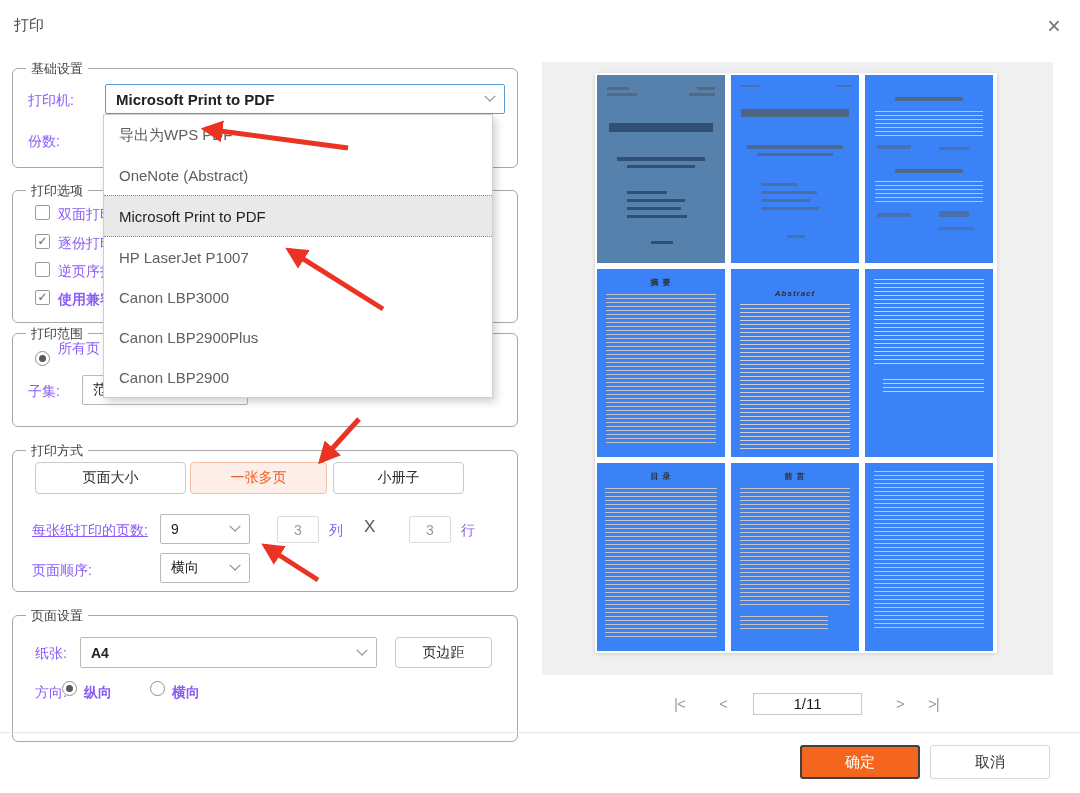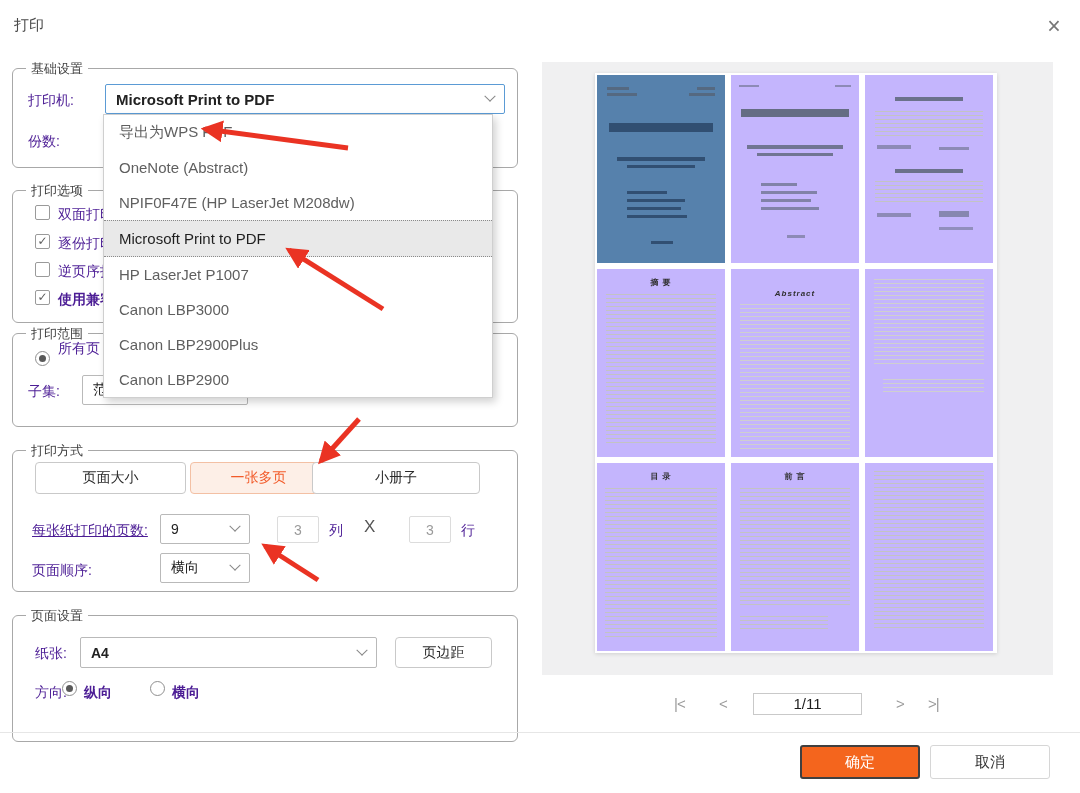--- a/index.html
+++ b/index.html
@@ -12,21 +12,21 @@
   
   .dlg-title { left:14px; top:16px; font-size:15px; color:#4a4a4a; }
   .dlg-close { left:1040px; top:12px; font-size:23px; color:#777; width:28px; height:28px;
                text-align:center; line-height:28px; cursor:pointer; }
 
   
   .group { border:1px solid #a8a8a8; border-radius:6px; background:transparent; }
   .group-label { position:absolute; top:-9px; left:13px; background:#fff; padding:0 5px;
                  font-size:13px; color:#3f3f3f; line-height:17px; }
 
-  .lbl { font-size:14px; color:#4c1d95; line-height:18px; }
+  .lbl { font-size:14px; color:#8b5cf6; line-height:18px; }
 
   
   .combo { background:#fff; border:1px solid #b9b9b9; border-radius:2px; display:flex;
            align-items:center; padding:0 10px; font-size:14px; color:#222; }
   .combo .val { flex:1; white-space:nowrap; overflow:hidden; }
   .combo.focused { border:1.5px solid #5b9bd5; }
   .chev { width:8px; height:8px; border-right:1.6px solid #888; border-bottom:1.6px solid #888;
           transform:rotate(45deg) translate(-2px,-2px); flex:0 0 auto; }
 
   
@@ -63,21 +63,21 @@
   .btn-margins { position:absolute; left:395px; top:637px; width:97px; height:31px;
                  background:#fff; border:1px solid #c9c9c9; border-radius:4px; font-size:14px;
                  color:#2b2b2b; display:flex; align-items:center; justify-content:center; }
 
   .hdivider { left:0; top:732px; width:1080px; height:1px; background:#e6e6e6; }
 
   
   .preview-panel { left:542px; top:62px; width:511px; height:613px; background:#f0f0f1; }
   .sheet { position:absolute; left:53px; top:11px; width:402px; height:580px; background:#fff;
            box-shadow:0 1px 4px rgba(0,0,0,.14); }
-  .cell { position:absolute; width:128px; height:188px; background:#c4b5fd; overflow:hidden; }
+  .cell { position:absolute; width:128px; height:188px; background:#3b82f6; overflow:hidden; }
   .c0 { left:2px; top:2px; }   .c1 { left:136px; top:2px; }   .c2 { left:270px; top:2px; }
   .c3 { left:2px; top:196px; } .c4 { left:136px; top:196px; } .c5 { left:270px; top:196px; }
   .c6 { left:2px; top:390px; } .c7 { left:136px; top:390px; } .c8 { left:270px; top:390px; }
 
   .cover { background:#5681ac; }
   .bar { position:absolute; background:rgba(23,43,72,.58); }
   .bar-dk { position:absolute; background:#55606f; }
   .ln { background:repeating-linear-gradient(180deg,#c3c3c3 0 1px,transparent 1px 4px); }
   .ln-lt { background:repeating-linear-gradient(180deg,#cfcfcf 0 1px,transparent 1px 4px); }
   .mini-h { font-size:8px; color:#2f2f2f; font-weight:bold; text-align:center;
@@ -133,21 +133,21 @@
   <div class="abs lbl" style="left:28px;top:382px;">子集:</div>
   <div class="abs combo" style="left:82px;top:375px;width:166px;height:30px;">
     <span class="val">范围中的所有页</span>
   </div>
 
   <div class="abs group" style="left:12px;top:450px;width:506px;height:142px;">
     <span class="group-label">打印方式</span>
   </div>
   <div class="tab" style="left:35px;width:151px;">页面大小</div>
   <div class="tab active" style="left:190px;width:137px;">一张多页</div>
-  <div class="tab" style="left:312px;width:168px;text-align:right;">小册子</div>
+  <div class="tab" style="left:333px;width:131px;text-align:right;">小册子</div>
 
   <div class="abs lbl" style="left:32px;top:521px;text-decoration:underline;">每张纸打印的页数:</div>
   <div class="abs combo" style="left:160px;top:514px;width:90px;height:30px;">
     <span class="val">9</span>
     <span class="chev"></span>
   </div>
   <div class="mini-input" style="left:277px;top:516px;width:42px;height:27px;">3</div>
   <div class="abs lbl" style="left:329px;top:521px;">列</div>
   <div class="abs" style="left:364px;top:517px;font-size:17px;color:#555;">X</div>
   <div class="mini-input" style="left:409px;top:516px;width:42px;height:27px;">3</div>
@@ -170,21 +170,20 @@
   <div class="btn-margins">页边距</div>
   <div class="abs lbl" style="left:35px;top:683px;">方向:</div>
   <span class="abs rd on" style="left:62px;top:681px;"></span>
   <div class="abs lbl" style="left:84px;top:683px;font-weight:600;">纵向</div>
   <span class="abs rd" style="left:150px;top:681px;"></span>
   <div class="abs lbl" style="left:172px;top:683px;font-weight:600;">横向</div>
 
   <div class="abs dropdown">
     <div class="dd-item">导出为WPS PDF</div>
     <div class="dd-item">OneNote (Abstract)</div>
-    <div class="dd-item">NPIF0F47E (HP LaserJet M208dw)</div>
     <div class="dd-item selected">Microsoft Print to PDF</div>
     <div class="dd-item">HP LaserJet P1007</div>
     <div class="dd-item">Canon LBP3000</div>
     <div class="dd-item">Canon LBP2900Plus</div>
     <div class="dd-item">Canon LBP2900</div>
   </div>
 
   <div class="abs preview-panel">
     <div class="sheet">
 

